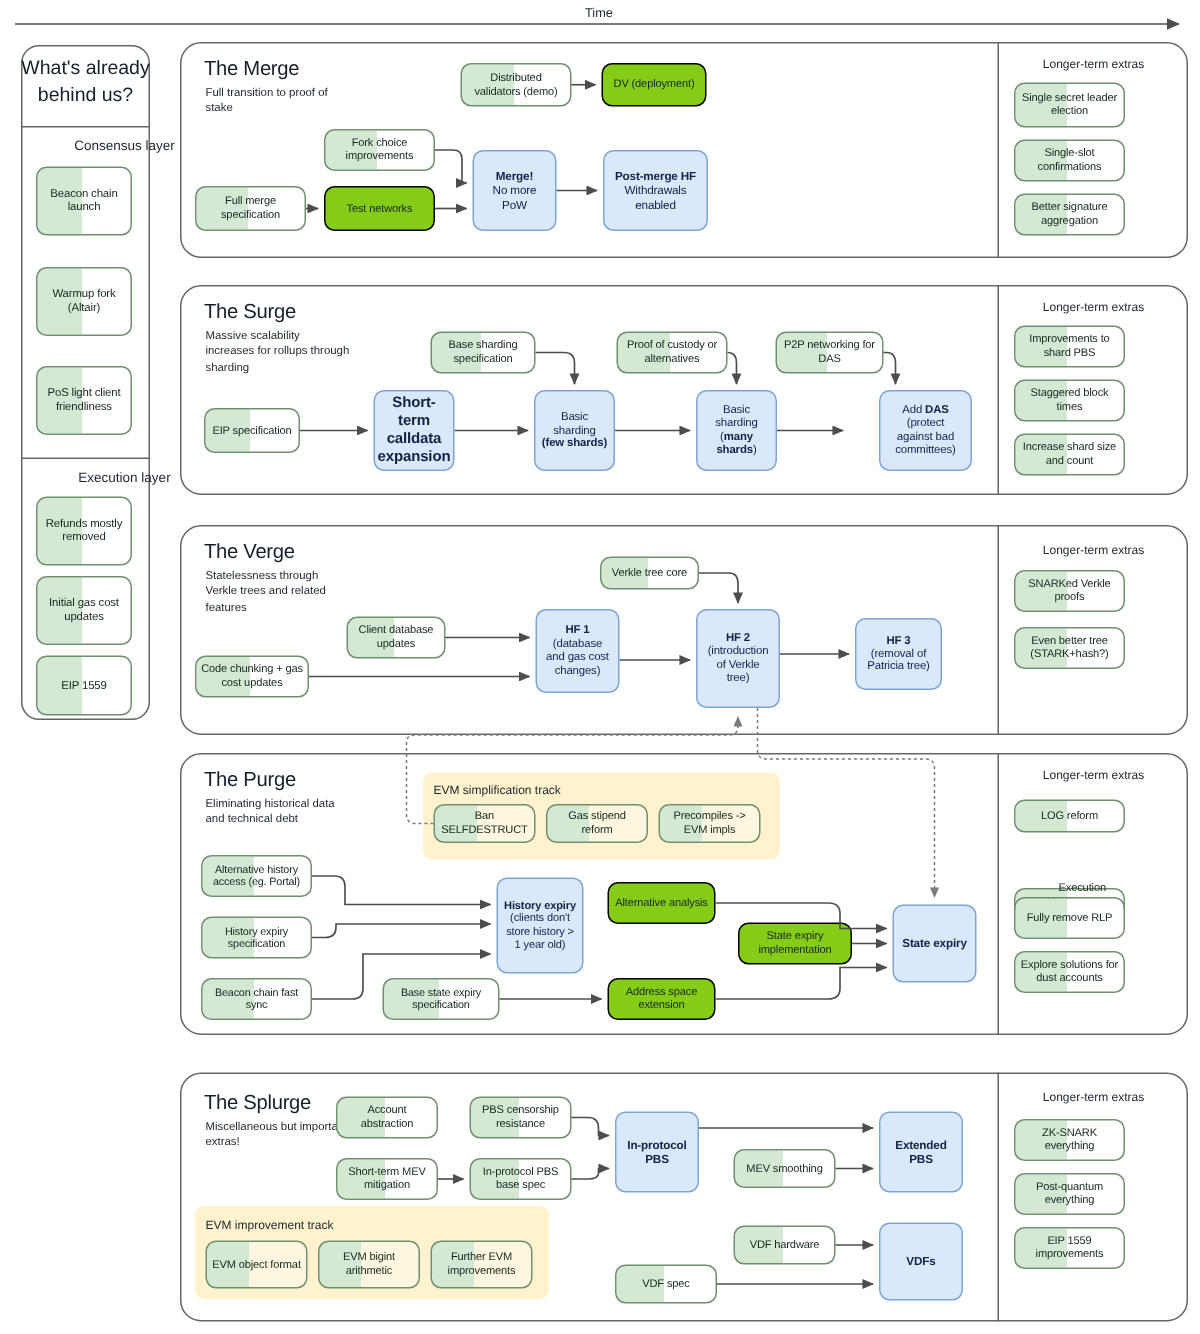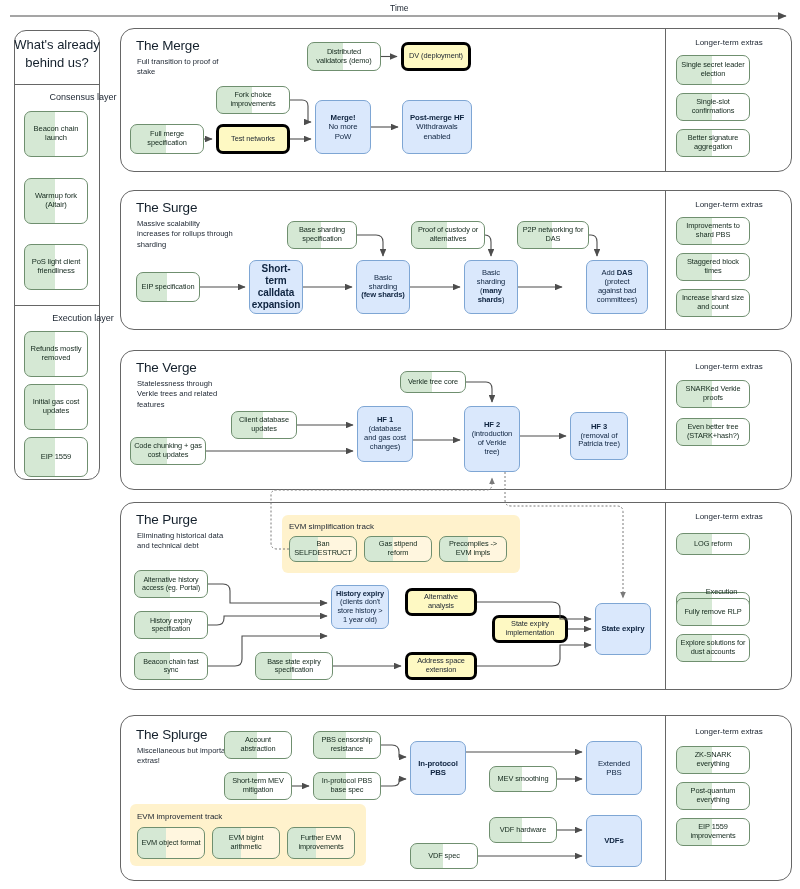--- a/index.html
+++ b/index.html
@@ -25,22 +25,22 @@
     border:1px solid #6f8f6f;
     background:linear-gradient(to right,#d5e8d4 0%,#d5e8d4 48%,#ffffff 48%,#ffffff 100%);
     color:#13281c;
   }
   .blue{
     border:1px solid #7ea6d4;
     background:#dae8fc;
     color:#0f2440;
   }
   .plain{
-    border:3px solid #000000;
-    background:#fef9c3;
+    border:1px solid #000000;
+    background:#84cc16;
     color:#1b2430;
   }
   .greenhalf-yellow{
     border:1px solid #6f8f6f;
     background:linear-gradient(to right,#d5e8d4 0%,#d5e8d4 42%,#fff6df 42%,#fff6df 100%);
     color:#13281c;
   }
 
   .node b{font-weight:bold;}
 
@@ -218,21 +218,21 @@
   <div class="track-label" style="left:289px;top:522px;">EVM simplification track</div>
   <div class="node greenhalf-yellow" style="left:289px;top:536px;width:68px;height:26px;font-size:7.4px;">Ban SELFDESTRUCT</div>
   <div class="node greenhalf-yellow" style="left:364px;top:536px;width:68px;height:26px;font-size:7.4px;">Gas stipend reform</div>
   <div class="node greenhalf-yellow" style="left:439px;top:536px;width:68px;height:26px;font-size:7.4px;">Precompiles -&gt; EVM impls</div>
 
   <div class="node green" style="left:134px;top:570px;width:74px;height:28px;font-size:7.2px;">Alternative history access (eg. Portal)</div>
   <div class="node green" style="left:134px;top:611px;width:74px;height:28px;font-size:7.2px;">History expiry specification</div>
   <div class="node green" style="left:134px;top:652px;width:74px;height:28px;font-size:7.2px;">Beacon chain fast sync</div>
   <div class="node green" style="left:255px;top:652px;width:78px;height:28px;font-size:7.2px;">Base state expiry specification</div>
 
-  <div class="node blue" style="left:331px;top:585px;width:58px;height:44px;font-size:7.4px;justify-content:center;">
+  <div class="node blue" style="left:331px;top:585px;width:58px;height:64px;font-size:7.4px;justify-content:center;">
     <span><b>History expiry</b><br>(clients don't<br>store history &gt;<br>1 year old)</span>
   </div>
   <div class="node plain" style="left:405px;top:588px;width:72px;height:28px;font-size:7.4px;">Alternative analysis</div>
   <div class="node plain" style="left:492px;top:615px;width:76px;height:28px;font-size:7.4px;">State expiry implementation</div>
   <div class="node plain" style="left:405px;top:652px;width:72px;height:28px;font-size:7.4px;">Address space extension</div>
   <div class="node blue" style="left:595px;top:603px;width:56px;height:52px;font-size:7.8px;font-weight:bold;">State expiry</div>
 
   <div class="extras-div" style="left:665px;top:502px;height:188px;"></div>
   <div class="extras-title" style="left:669px;top:512px;">Longer-term extras</div>
   <div class="node green" style="left:676px;top:533px;width:74px;height:22px;font-size:7.4px;">LOG reform</div>
@@ -243,21 +243,21 @@
   <div class="panel" style="left:120px;top:715px;width:672px;height:166px;"></div>
   <div class="panel-title" style="left:136px;top:727px;">The Splurge</div>
   <div class="panel-sub" style="left:137px;top:746px;">Miscellaneous but important extras!</div>
 
   <div class="node green" style="left:224px;top:731px;width:68px;height:28px;font-size:7.4px;">Account abstraction</div>
   <div class="node green" style="left:313px;top:731px;width:68px;height:28px;font-size:7.4px;">PBS censorship resistance</div>
   <div class="node green" style="left:224px;top:772px;width:68px;height:28px;font-size:7.4px;">Short-term MEV mitigation</div>
   <div class="node green" style="left:313px;top:772px;width:68px;height:28px;font-size:7.4px;">In-protocol PBS base spec</div>
   <div class="node blue" style="left:410px;top:741px;width:56px;height:54px;font-size:7.8px;font-weight:bold;">In-protocol PBS</div>
   <div class="node green" style="left:489px;top:766px;width:68px;height:26px;font-size:7.4px;">MEV smoothing</div>
-  <div class="node blue" style="left:586px;top:741px;width:56px;height:54px;font-size:7.8px;font-weight:normal;">Extended PBS</div>
+  <div class="node blue" style="left:586px;top:741px;width:56px;height:54px;font-size:7.8px;font-weight:bold;">Extended PBS</div>
   <div class="node green" style="left:489px;top:817px;width:68px;height:26px;font-size:7.4px;">VDF hardware</div>
   <div class="node green" style="left:410px;top:843px;width:68px;height:26px;font-size:7.4px;">VDF spec</div>
   <div class="node blue" style="left:586px;top:815px;width:56px;height:52px;font-size:7.8px;font-weight:bold;">VDFs</div>
 
   <div class="track" style="left:130px;top:804px;width:236px;height:62px;"></div>
   <div class="track-label" style="left:137px;top:812px;">EVM improvement track</div>
   <div class="node greenhalf-yellow" style="left:137px;top:827px;width:68px;height:32px;font-size:7.4px;">EVM object format</div>
   <div class="node greenhalf-yellow" style="left:212px;top:827px;width:68px;height:32px;font-size:7.4px;">EVM bigint arithmetic</div>
   <div class="node greenhalf-yellow" style="left:287px;top:827px;width:68px;height:32px;font-size:7.4px;">Further EVM improvements</div>
 

